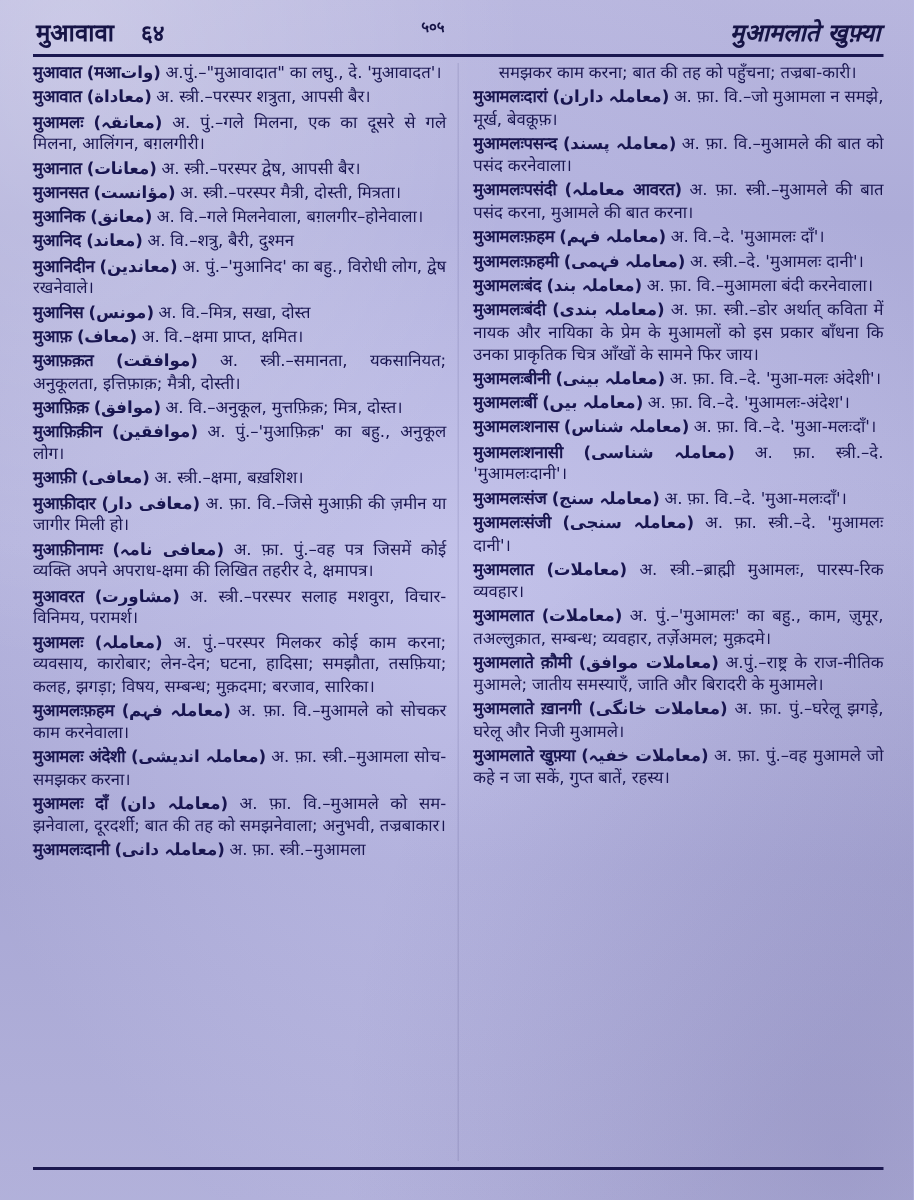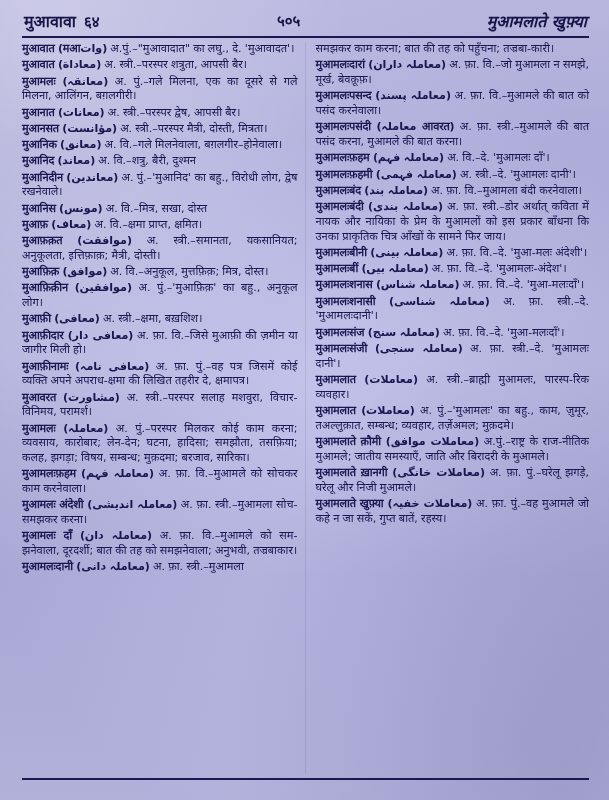--- a/index.html
+++ b/index.html
@@ -43,27 +43,27 @@
     justify-content: space-between;
     color: #161446;
     font-size: 15px;
     font-weight: bold;
   }
   .header .hdr-left {
     font-size: 16px;
   }
   .header .hdr-pageleft {
     font-size: 15px;
-    margin-left: 8px;
+    margin-left: 18px;
   }
   .header .hdr-center {
     position: absolute;
     left: 47%;
     transform: translateX(-50%);
-    font-size: 15px;
+    font-size: 10px;
   }
   .header .hdr-right {
     font-size: 16px;
     font-style: italic;
   }
   .rule {
     position: absolute;
     left: 22px;
     right: 20px;
     top: 36px;
@@ -107,20 +107,21 @@
     margin-bottom: 1.5px;
     text-align: justify;
     word-spacing: -0.3px;
   }
   .hw {
     font-weight: bold;
     letter-spacing: -0.2px;
   }
   .cont {
     text-indent: 0;
+    margin-left: 17px;
   }
 </style>
 </head>
 <body>
 
 <div class="page">
 
   <div class="header">
     <div style="display:flex; align-items:baseline;">
       <span class="hdr-left">मुआवावा</span>

